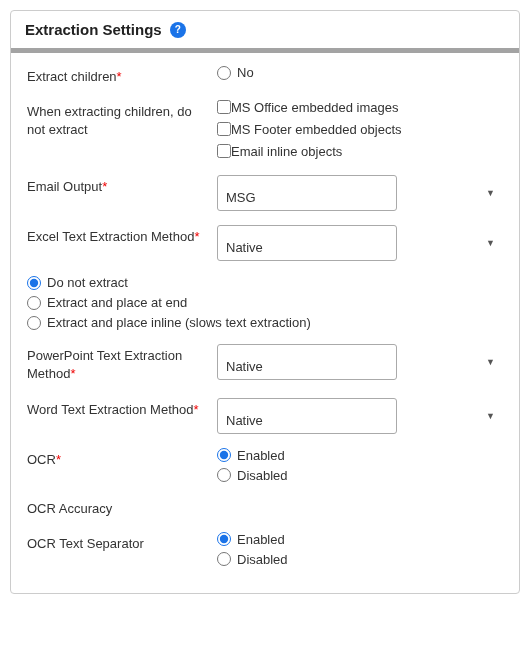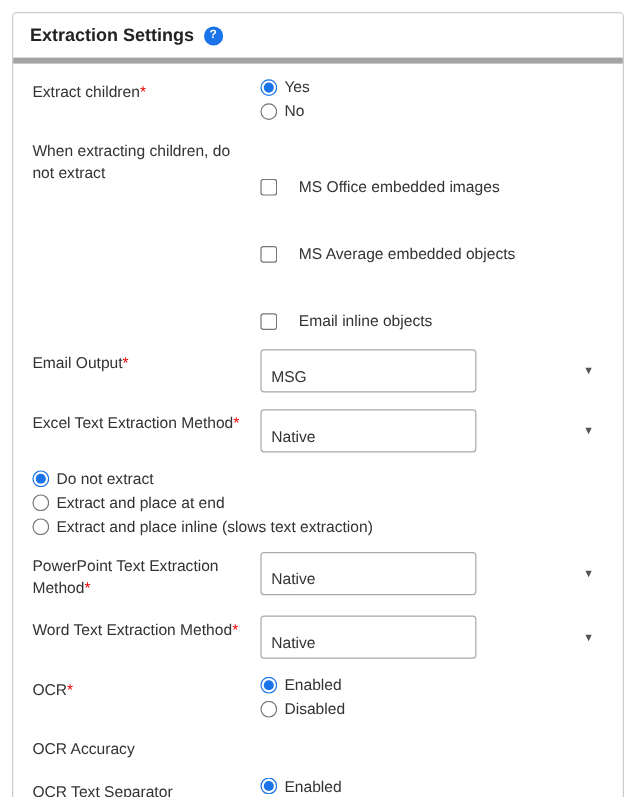--- a/index.html
+++ b/index.html
@@ -77,25 +77,23 @@
       cursor: pointer;
     }
     .radio-option input[type="radio"] {
       accent-color: #1a73e8;
       width: 14px;
       height: 14px;
       cursor: pointer;
     }
     .checkbox-option {
       display: flex;
-      align-items: center;
-      gap: 18px;
+      gap: 0;
       cursor: pointer;
       margin-bottom: 2px;
-      margin-top: 34px;
     }
     .checkbox-option input[type="checkbox"] {
       width: 14px;
       height: 14px;
       cursor: pointer;
       border: 1px solid #999;
       accent-color: #1a73e8;
     }
     .select-wrapper {
       position: relative;
@@ -137,42 +135,38 @@
     <span class="help-icon">?</span>
   </div>
   <div class="form-body">
 
     <div class="form-row">
       <div class="form-label">
         <span>Extract children</span><span class="required">*</span>
       </div>
       <div class="form-control">
         <label class="radio-option">
-          <input type="radio" name="extract_children" checked="" style="">
-          <span class="option-label">Yes</span>
-        </label>
-        <label class="radio-option">
           <input type="radio" name="extract_children" style="">
           <span class="option-label">No</span>
         </label>
       </div>
     </div>
 
     <div class="form-row">
       <div class="form-label">
         <span>When extracting children, do not extract</span>
       </div>
       <div class="form-control">
         <label class="checkbox-option">
           <input type="checkbox" style="">
           <span class="option-label">MS Office embedded images</span>
         </label>
         <label class="checkbox-option">
           <input type="checkbox" style="">
-          <span class="option-label">MS Average embedded objects</span>
+          <span class="option-label">MS Footer embedded objects</span>
         </label>
         <label class="checkbox-option">
           <input type="checkbox" style="">
           <span class="option-label">Email inline objects</span>
         </label>
       </div>
     </div>
 
     <div class="form-row">
       <div class="form-label">

